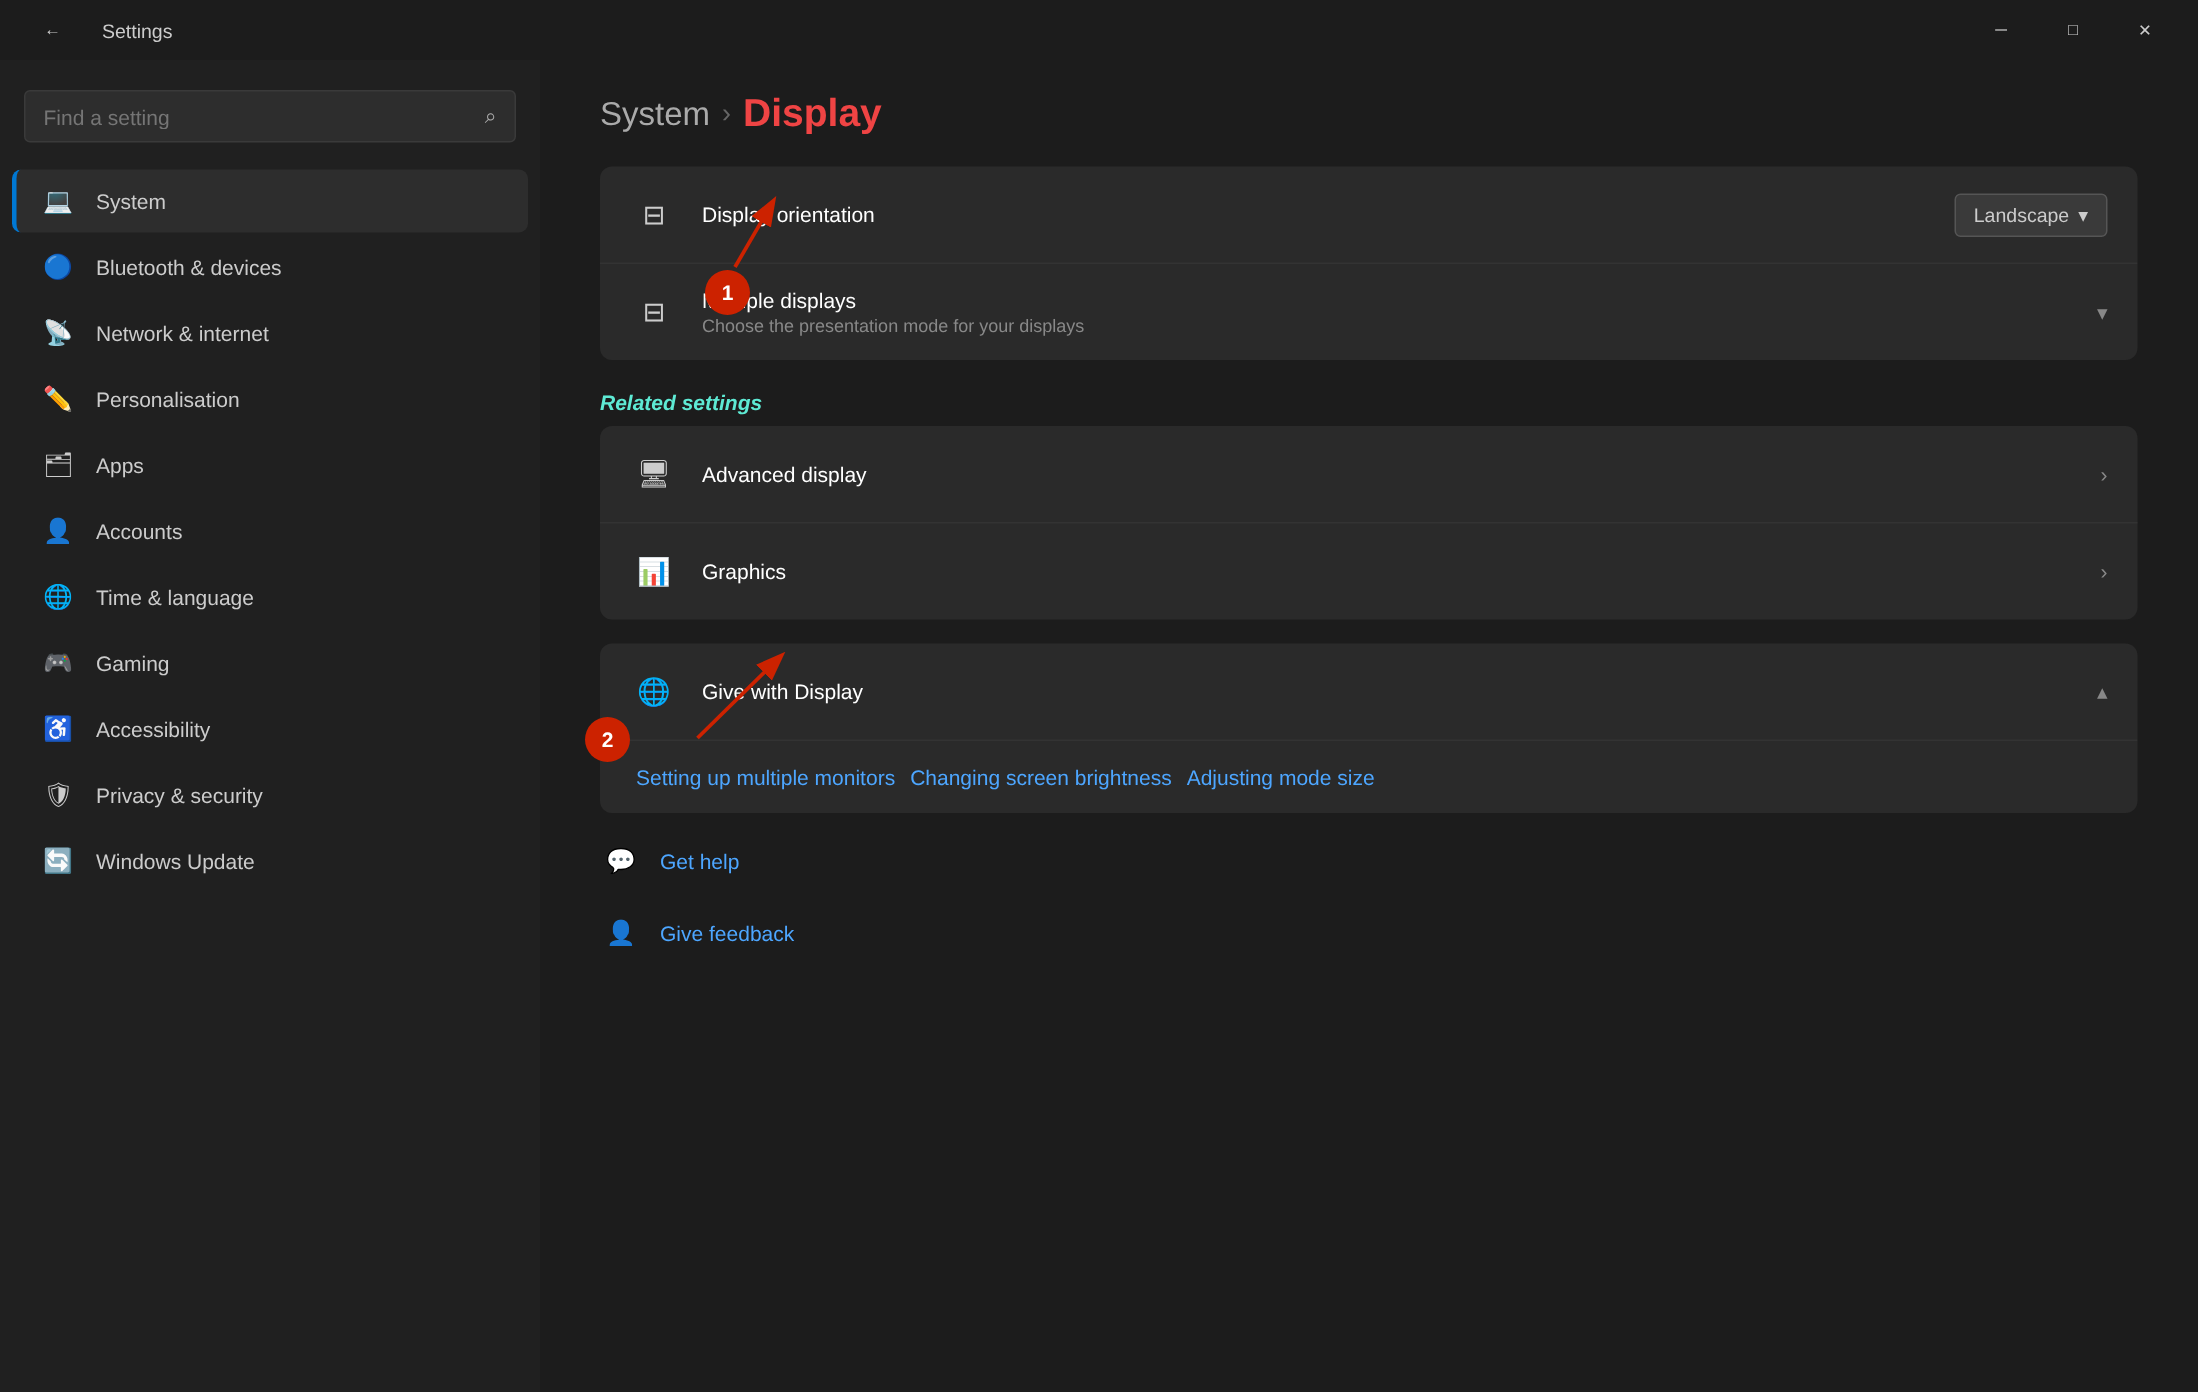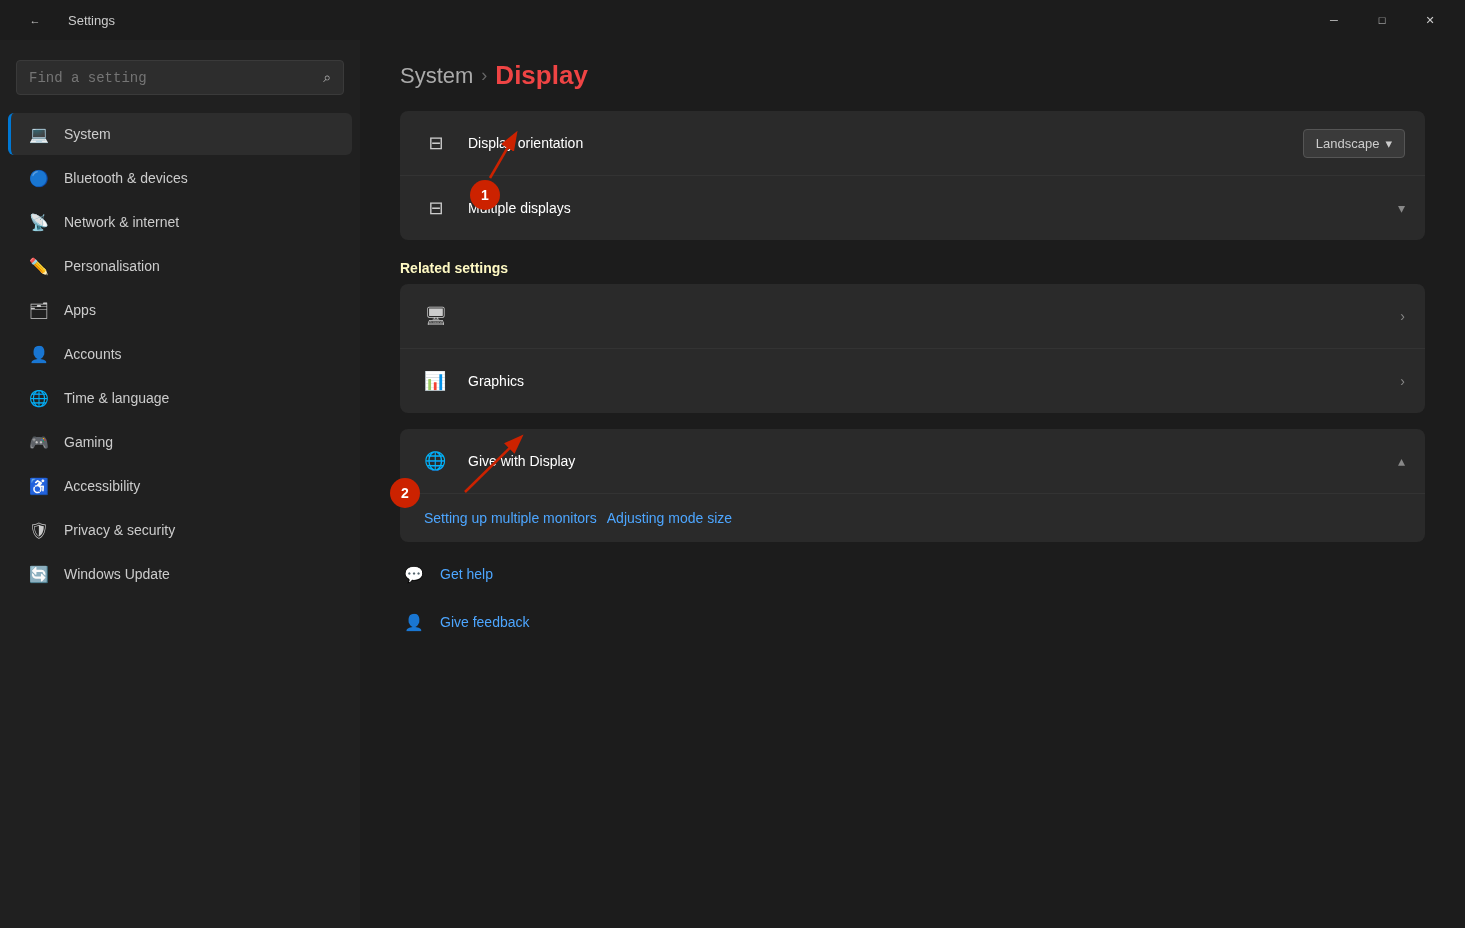--- a/index.html
+++ b/index.html
@@ -78,21 +78,21 @@
       align-items: center;
       gap: 8px;
     }
     .search-box input {
       background: transparent;
       border: none;
       outline: none;
       color: #ccc;
       font-size: 14px;
       flex: 1;
-      font-family: Liberation Mono, monospace;
+      font-family: Liberation Sans, sans-serif;
     }
     .search-icon-wrapper {
       color: #aaa;
       font-size: 14px;
     }
 
     .sidebar-item {
       display: flex;
       align-items: center;
       gap: 14px;
@@ -200,22 +200,23 @@
       gap: 6px;
       cursor: pointer;
     }
     .chevron-right { font-size: 14px; color: #888; }
     .chevron-down { font-size: 14px; color: #888; }
     .chevron-up { font-size: 14px; color: #888; }
 
     .section-heading {
       font-size: 14px;
       font-weight: 600;
-      color: #fef9c3;
+      color: #5eead4;
       margin: 20px 0 8px;
+      font-style: italic;
     }
 
     
     .related-card {
       background: #2a2a2a;
       border-radius: 8px;
       margin-bottom: 4px;
     }
     .related-row {
       display: flex;
@@ -400,33 +401,35 @@
             <div class="dropdown-btn">
               <span>Landscape</span>
               <span>▾</span>
             </div>
           </div>
         </div>
         <div class="settings-row">
           <div class="row-icon">⊟</div>
           <div class="row-text">
             <div class="row-title">Multiple displays</div>
+            <div class="row-subtitle">Choose the presentation mode for your displays</div>
           </div>
           <div class="row-action">
             <span class="chevron-down">▾</span>
           </div>
         </div>
       </div>
 
       <div class="section-heading">Related settings</div>
 
       <div class="related-card">
         <div class="related-row">
           <div class="row-icon">🖥</div>
           <div class="row-text">
+            <div class="row-title">Advanced display</div>
           </div>
           <div class="row-action">
             <span class="chevron-right">›</span>
           </div>
         </div>
         <div class="related-row">
           <div class="row-icon">📊</div>
           <div class="row-text">
             <div class="row-title">Graphics</div>
           </div>
@@ -441,20 +444,21 @@
           <div class="row-icon">🌐</div>
           <div class="row-text">
             <div class="row-title">Give with Display</div>
           </div>
           <div class="row-action">
             <span class="chevron-up">▴</span>
           </div>
         </div>
         <div class="help-links">
           <a class="help-link">Setting up multiple monitors</a>
+          <a class="help-link">Changing screen brightness</a>
           <a class="help-link">Adjusting mode size</a>
         </div>
       </div>
 
       <div class="bottom-actions">
         <div class="bottom-action">
           <div class="bottom-action-icon">💬</div>
           <span>Get help</span>
         </div>
         <div class="bottom-action">

